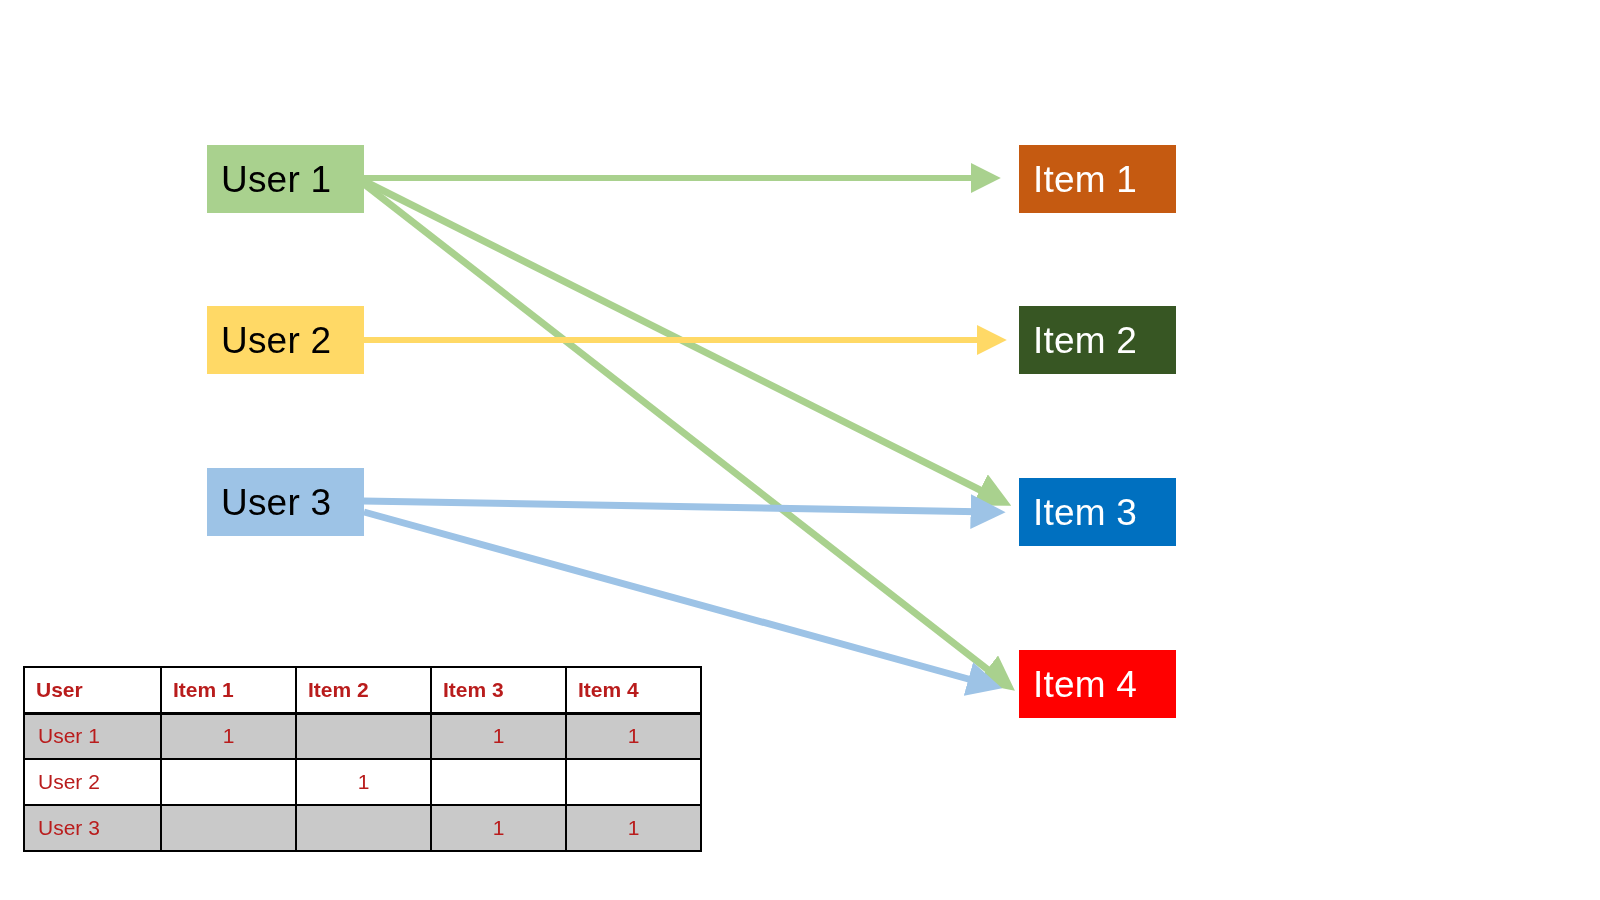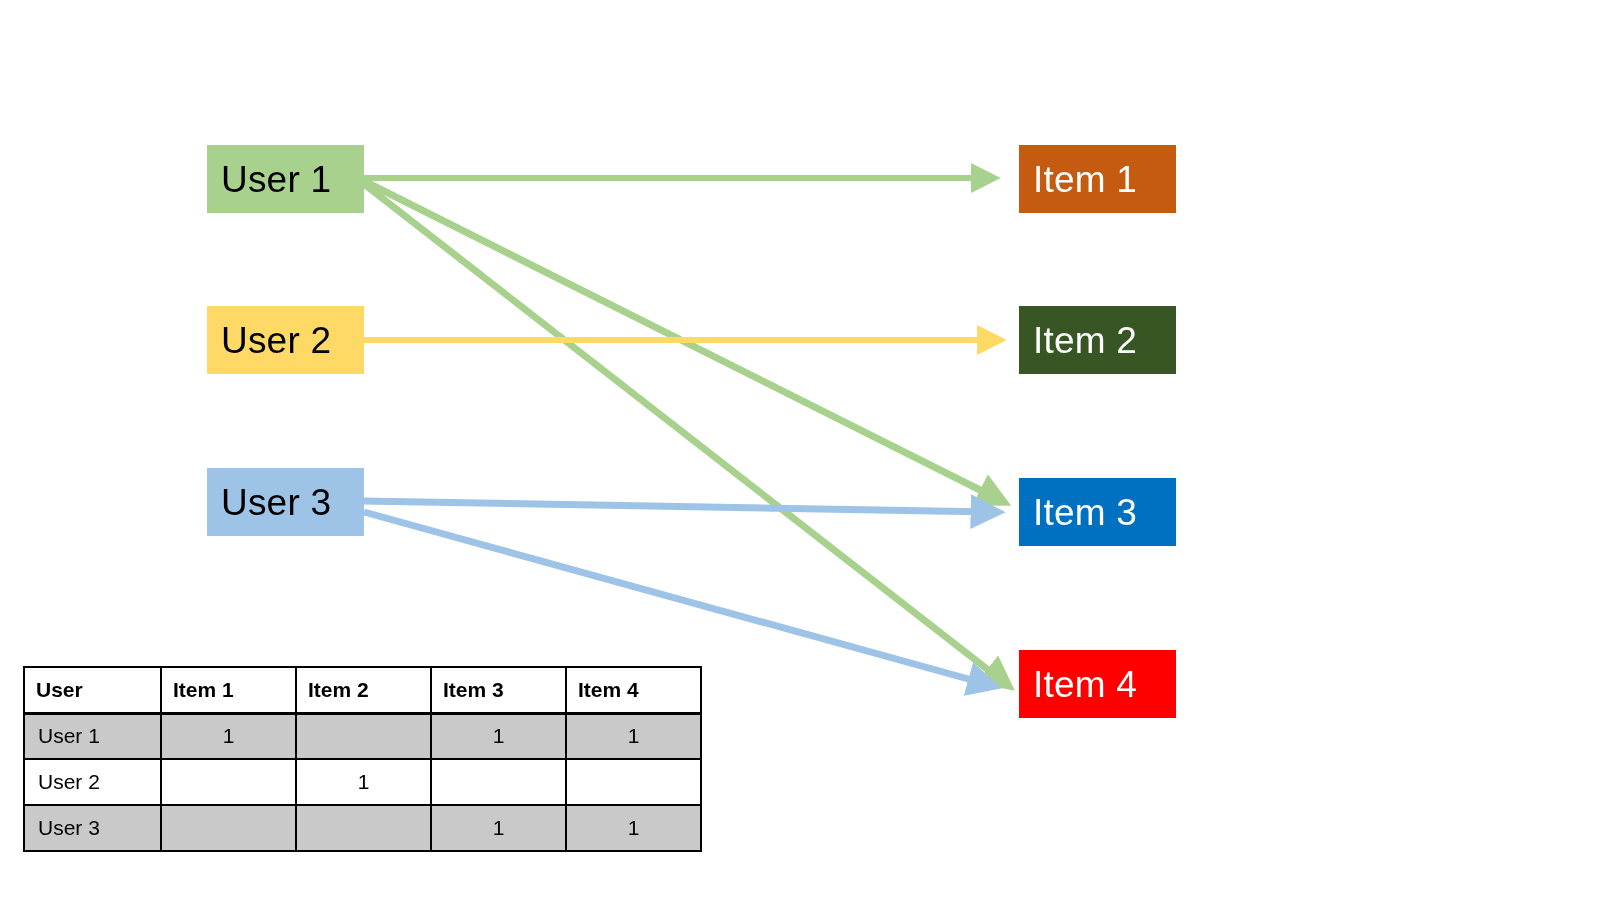--- a/index.html
+++ b/index.html
@@ -59,21 +59,21 @@
   
   #matrix-wrap {
     position: absolute;
     left: 23px;
     top: 666px;
     z-index: 3;
   }
   table.matrix {
     border-collapse: collapse;
     font-size: 21px;
-    color: #000000;
+    color: #b91c1c;
   }
   table.matrix th,
   table.matrix td {
     border: 2px solid #000000;
     height: 46px;
     box-sizing: border-box;
     font-weight: normal;
   }
   table.matrix thead th {
     font-weight: bold;

